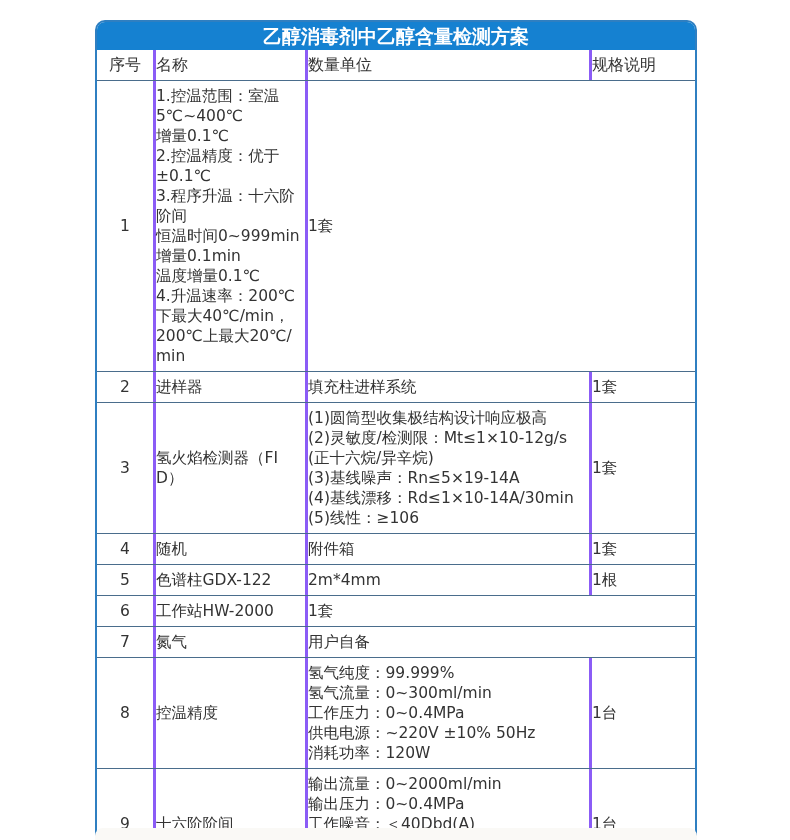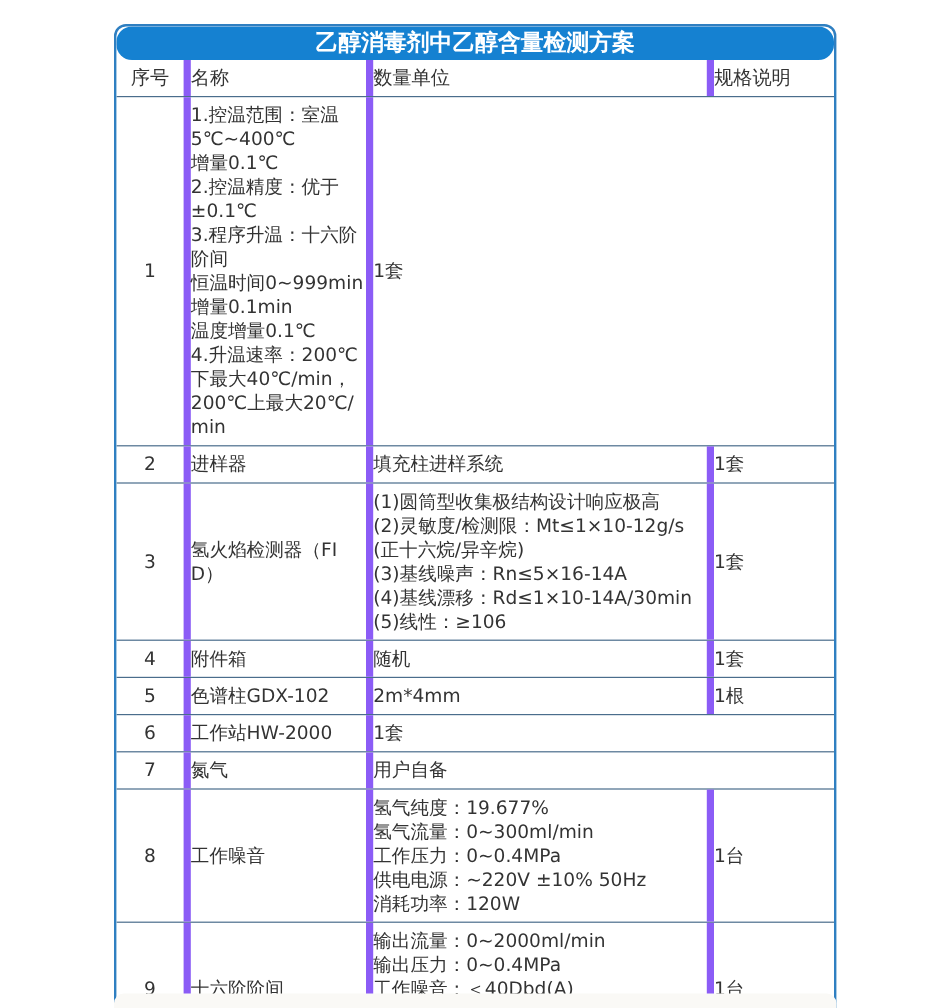--- a/index.html
+++ b/index.html
@@ -24,41 +24,40 @@
     box-sizing: border-box;
   }
   .title-bar {
     background: #1581d1;
     color: #ffffff;
     text-align: center;
     font-weight: bold;
     font-size: 19px;
     line-height: 28px;
     height: 28px;
-    border-radius: 13px;
   }
   .grid {
     display: grid;
     grid-template-columns: 56px 152px 284px 1fr;
   }
   .row {
     border-top: 1px solid #4a6d8c;
   }
   .cell {
     padding: 5px 0;
     font-size: 15.5px;
     line-height: 20px;
     display: flex;
     align-items: center;
     justify-content: flex-start;
     box-sizing: border-box;
     word-break: break-all;
   }
   .cell + .cell {
-    border-left: 6px solid #8b5cf6;
+    border-left: 3px solid #8b5cf6;
   }
   .c-no {
     justify-content: center;
     padding-left: 4px;
     padding-right: 4px;
   }
   .c-spec {
     white-space: pre-line;
   }
   .header-row .cell {
@@ -105,51 +104,51 @@
         <div class="cell c-name">进样器</div>
         <div class="cell c-spec">填充柱进样系统</div>
         <div class="cell c-qty">1套</div>
       </div>
       <div class="grid row">
         <div class="cell c-no">3</div>
         <div class="cell c-name">氢火焰检测器（FID）</div>
         <div class="cell c-spec">(1)圆筒型收集极结构设计响应极高
 (2)灵敏度/检测限：Mt≤1×10-12g/s
 (正十六烷/异辛烷)
-(3)基线噪声：Rn≤5×16-14A
+(3)基线噪声：Rn≤5×19-14A
 (4)基线漂移：Rd≤1×10-14A/30min
 (5)线性：≥106</div>
         <div class="cell c-qty">1套</div>
       </div>
       <div class="grid row">
         <div class="cell c-no">4</div>
+        <div class="cell c-spec">随机</div>
         <div class="cell c-name">附件箱</div>
-        <div class="cell c-spec">随机</div>
         <div class="cell c-qty">1套</div>
       </div>
       <div class="grid row">
         <div class="cell c-no">5</div>
-        <div class="cell c-name">色谱柱GDX-102</div>
+        <div class="cell c-name">色谱柱GDX-122</div>
         <div class="cell c-spec">2m*4mm</div>
         <div class="cell c-qty">1根</div>
       </div>
       <div class="grid row">
         <div class="cell c-no">6</div>
         <div class="cell c-name">工作站HW-2000</div>
         <div class="cell c-qty">1套</div>
       </div>
       <div class="grid row">
         <div class="cell c-no">7</div>
         <div class="cell c-name">氮气</div>
         <div class="cell c-qty">用户自备</div>
       </div>
       <div class="grid row">
         <div class="cell c-no">8</div>
-        <div class="cell c-name">工作噪音</div>
-        <div class="cell c-spec">氢气纯度：19.677%
+        <div class="cell c-name">控温精度</div>
+        <div class="cell c-spec">氢气纯度：99.999%
 氢气流量：0~300ml/min
 工作压力：0~0.4MPa
 供电电源：~220V ±10% 50Hz
 消耗功率：120W</div>
         <div class="cell c-qty">1台</div>
       </div>
       <div class="grid row">
         <div class="cell c-no">9</div>
         <div class="cell c-name">十六阶阶间</div>
         <div class="cell c-spec">输出流量：0~2000ml/min

